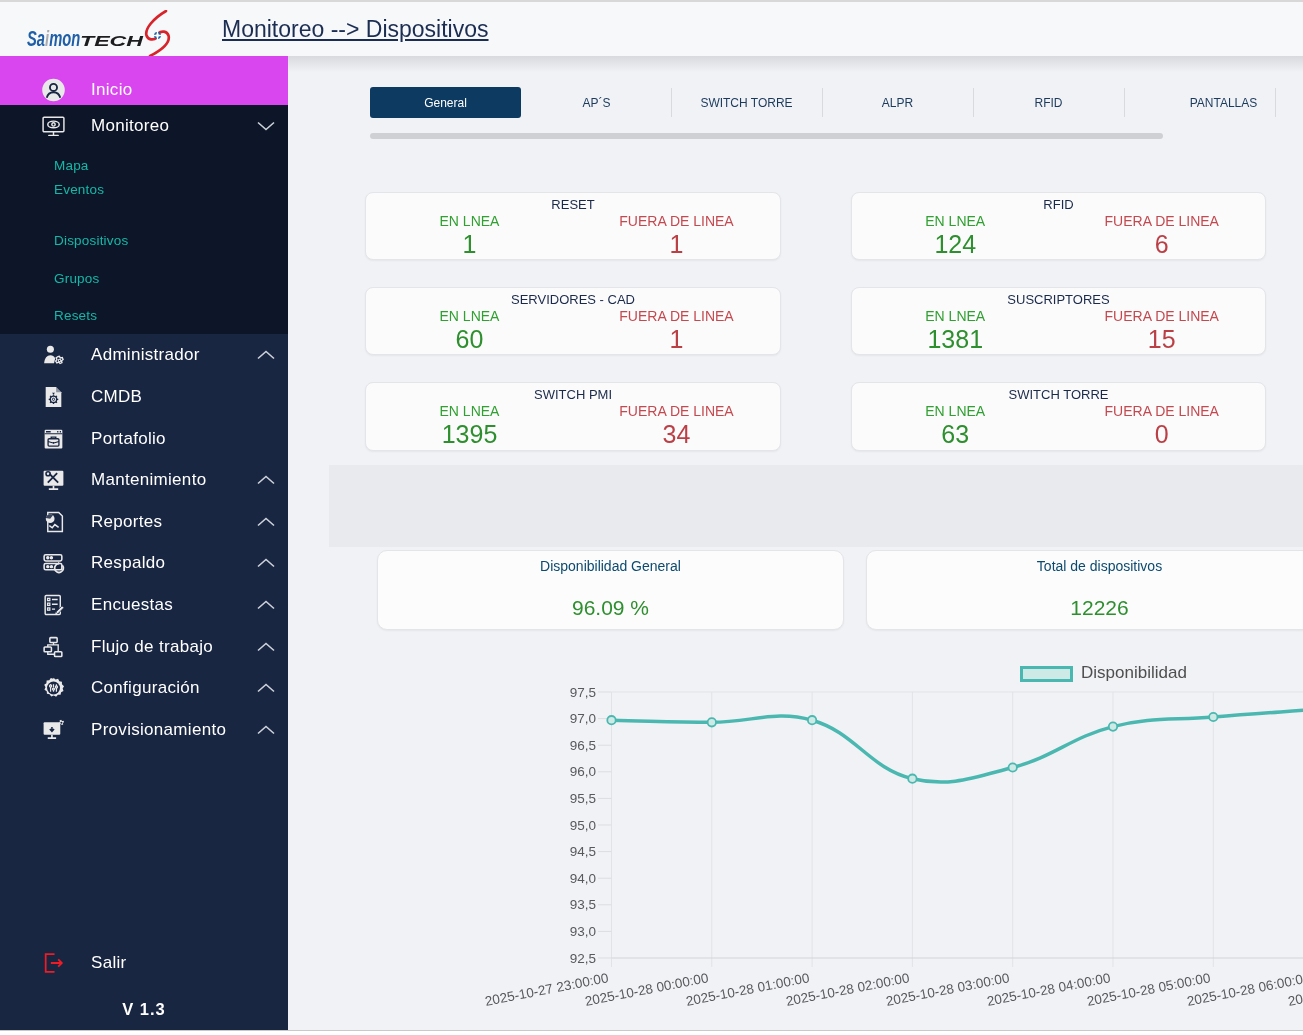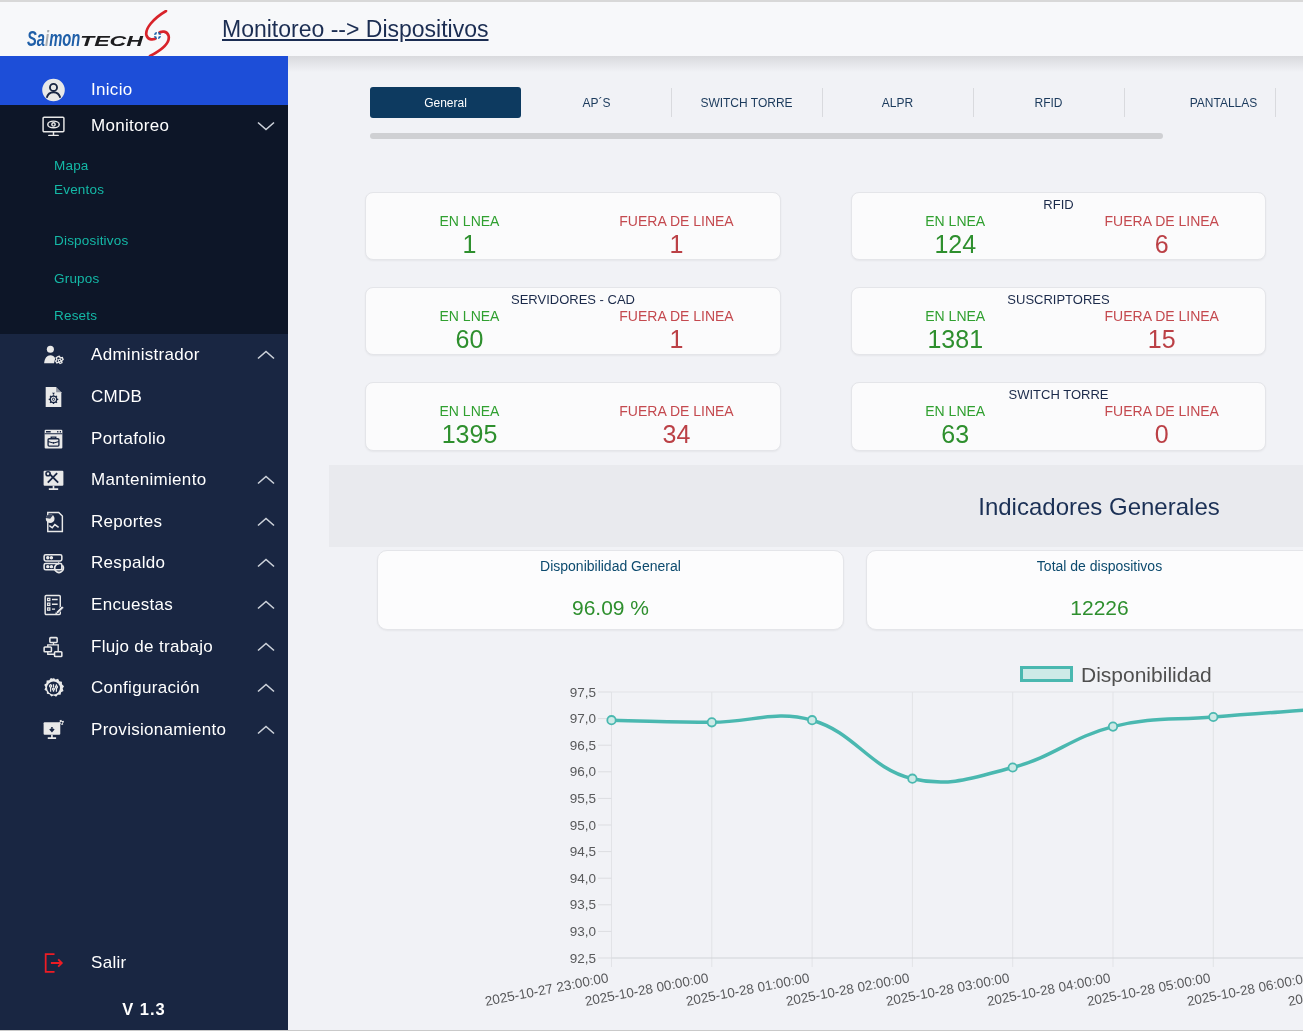--- a/index.html
+++ b/index.html
@@ -32,21 +32,21 @@
 .clab.green { color:#30a030; }
 .clab.red { color:#c4494f; }
 
 .band { left:329px; top:463px; width:974px; height:82px; background:#e9eaee; }
 .bandtitle { left:949px; top:491px; width:300px; text-align:center; font-size:24px; color:#1b3055; }
 .icard { position:absolute; top:548px; height:80px; background:#fcfcfd; border:1px solid #e4e5e9; border-radius:10px; box-shadow:0 1px 2px rgba(0,0,0,0.05); }
 .ilab { position:absolute; top:7px; left:0; width:100%; text-align:center; font-size:14px; color:#0c4a6e; }
 .ival { position:absolute; top:45px; left:0; width:100%; text-align:center; font-size:21px; color:#2e8f2e; }
 
 .lswatch { left:1020px; top:664px; width:53px; height:16px; background:#cdeae7; border:3px solid #4ab8b0; }
-.llabel { left:1081px; top:661px; font-size:21px; color:#4f4f4f; }
+.llabel { left:1081px; top:661px; font-size:17px; color:#4f4f4f; }
 </style>
 </head>
 <body>
 <div class="app">
   <div class="abs" style="left:288px; top:54px; width:1015px; height:977px; background:#f1f2f6;"></div>
   <div class="abs hshadow"></div>
 
   <div class="abs header">
     <svg class="abs" style="left:27px; top:8px;" width="150" height="46" viewBox="0 0 150 46">
       <path d="M 139 1 C 127 8 117.5 18.5 119.5 25.5 C 121 30 126.5 30.5 130 27.5" fill="none" stroke="#d8232a" stroke-width="2.7" stroke-linecap="round"></path>
@@ -56,21 +56,21 @@
       <g transform="scale(0.67,1)">
           <text x="0" y="36" font-size="22px" font-weight="bold" font-style="italic" fill="#1f5fa8" font-family="Liberation Sans">Sa<tspan fill="#a9adb2">i</tspan>mon</text>
         </g>
       <text x="53" y="36" font-size="14.5px" font-weight="bold" font-style="italic" fill="#1d1d1f" font-family="Liberation Sans" textLength="63" lengthAdjust="spacingAndGlyphs">TECH</text>
     </svg>
     <div class="abs title">Monitoreo --&gt; Dispositivos</div>
   </div>
 
   <div class="abs sidebar">
 
-    <div class="srow" style="top:0; height:67px; background:#1d4ed8;text-align:center;">
+    <div class="srow" style="top:0; height:67px; background:#d946ef;text-align:center;">
       <svg class="sicon" viewBox="0 0 24 24" fill="none" stroke="#e8e8e8" stroke-width="1.7">
         <circle cx="12" cy="12" r="10" fill="#e8e8e8" stroke="none"></circle>
         <circle cx="12" cy="12" r="10" fill="none" stroke="#e8e8e8"></circle>
         <circle cx="12" cy="9.5" r="3.4" fill="none" stroke="#1a2744" stroke-width="1.8"></circle>
         <path d="M 5.5 19.5 C 6.5 15.8 9 14.2 12 14.2 C 15 14.2 17.5 15.8 18.5 19.5" fill="none" stroke="#1a2744" stroke-width="1.8"></path>
       </svg>
       <div class="slabel">Inicio</div>
     </div>
 
     <div class="srow" style="top:49px; height:229px; background:#0d1628;"></div>
@@ -250,20 +250,21 @@
   <div class="abs tab" style="left:973px;">RFID</div>
   <div class="abs tab" style="left:1124px;padding-left:48px;">PANTALLAS</div>
   <div class="abs tabdiv" style="left:671px;"></div>
   <div class="abs tabdiv" style="left:822px;"></div>
   <div class="abs tabdiv" style="left:973px;"></div>
   <div class="abs tabdiv" style="left:1124px;"></div>
   <div class="abs tabdiv" style="left:1275px;"></div>
   <div class="abs scrolltrack"></div>
 
   <div class="card" style="left:365px; top:190px; width:416px; height:68px;">
+    <div class="ctitle">RESET</div>
     <div class="clab green" style="left:0;">EN LNEA</div>
       <div class="clab red" style="left:50%;">FUERA DE LINEA</div>
     <div class="cnum green" style="left:0;">1</div>
       <div class="cnum red" style="left:50%;">1</div>
   </div>
   <div class="card" style="left:851px; top:190px; width:415px; height:68px;">
     <div class="ctitle">RFID</div>
     <div class="clab green" style="left:0;">EN LNEA</div>
       <div class="clab red" style="left:50%;">FUERA DE LINEA</div>
     <div class="cnum green" style="left:0;">124</div>
@@ -277,35 +278,35 @@
       <div class="cnum red" style="left:50%;">1</div>
   </div>
   <div class="card" style="left:851px; top:285px; width:415px; height:68px;">
     <div class="ctitle">SUSCRIPTORES</div>
     <div class="clab green" style="left:0;">EN LNEA</div>
       <div class="clab red" style="left:50%;">FUERA DE LINEA</div>
     <div class="cnum green" style="left:0;">1381</div>
       <div class="cnum red" style="left:50%;">15</div>
   </div>
   <div class="card" style="left:365px; top:380px; width:416px; height:69px;">
+    <div class="ctitle">SWITCH PMI</div>
     <div class="clab green" style="left:0;">EN LNEA</div>
       <div class="clab red" style="left:50%;">FUERA DE LINEA</div>
     <div class="cnum green" style="left:0;">1395</div>
       <div class="cnum red" style="left:50%;">34</div>
   </div>
   <div class="card" style="left:851px; top:380px; width:415px; height:69px;">
     <div class="ctitle">SWITCH TORRE</div>
     <div class="clab green" style="left:0;">EN LNEA</div>
       <div class="clab red" style="left:50%;">FUERA DE LINEA</div>
     <div class="cnum green" style="left:0;">63</div>
       <div class="cnum red" style="left:50%;">0</div>
   </div>
 
   <div class="abs band"></div>
-  <div class="abs bandtitle">Indicadores Generales</div>
   <div class="icard" style="left:377px; width:467px;">
     <div class="ilab">Disponibilidad General</div>
     <div class="ival">96.09 %</div>
   </div>
   <div class="icard" style="left:866px; width:467px;">
     <div class="ilab">Total de dispositivos</div>
     <div class="ival">12226</div>
   </div>
 
   <div class="abs lswatch"></div>

